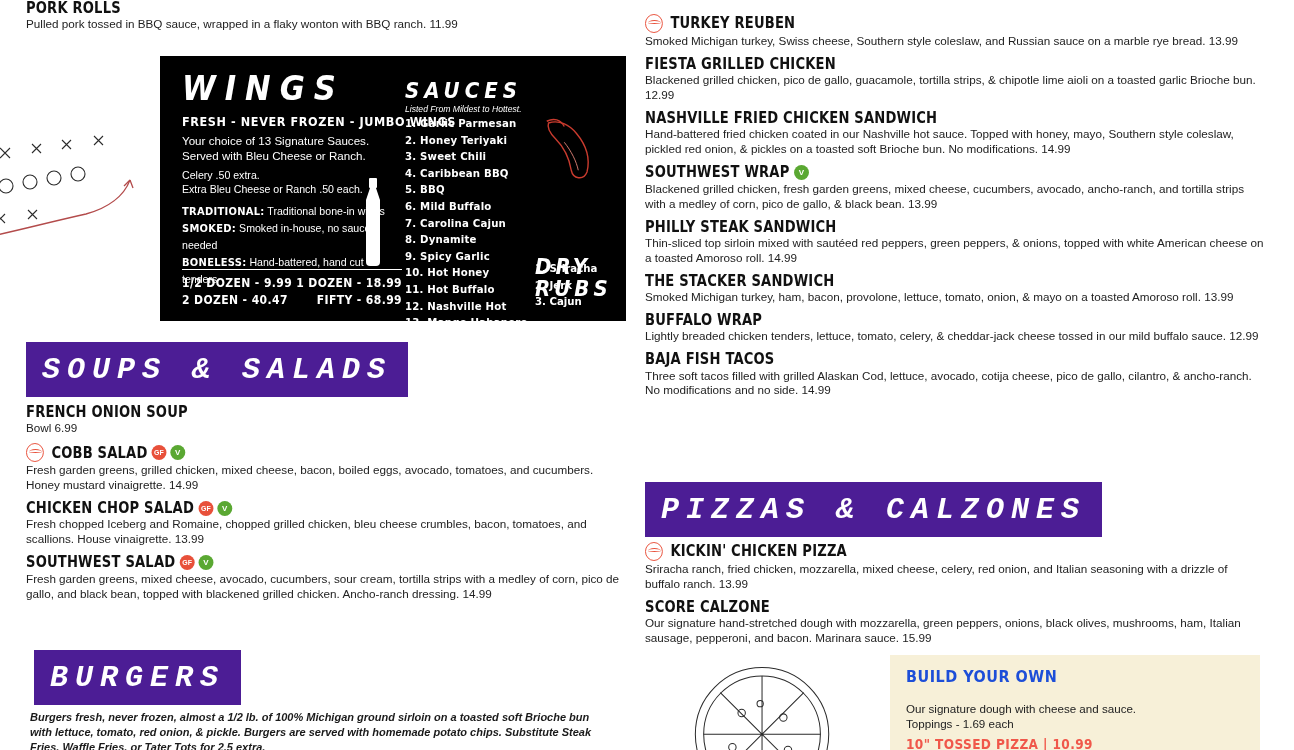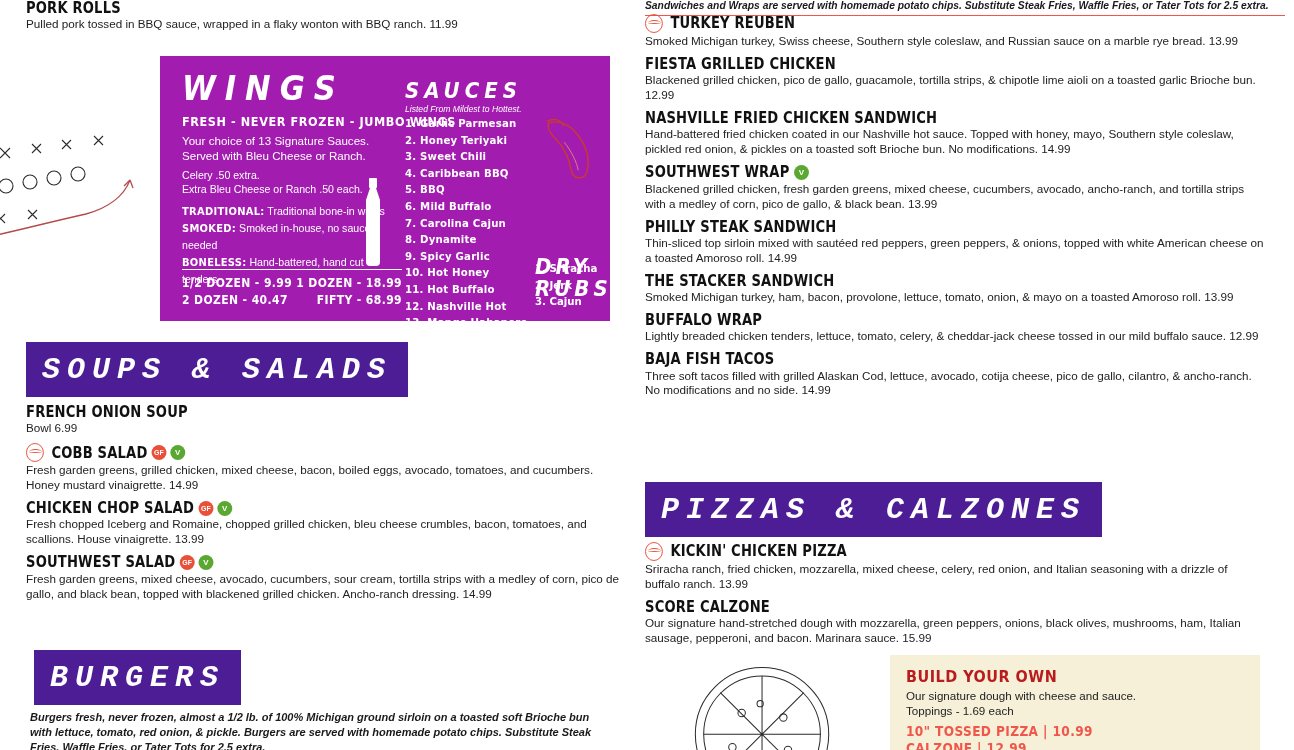--- a/index.html
+++ b/index.html
@@ -75,21 +75,21 @@
     display:inline-block;
   }
 
   
   #pork-rolls{position:absolute;left:26px;top:0px;width:560px;}
   #pork-rolls .item-name{font-size:15.5px;}
 
   
   #wings-box{
     position:absolute;left:160px;top:56px;width:450px;height:265px;
-    background:#a21caf;color:#fff;
+    background:#000000;color:#fff;padding-left:16px;
   }
   .wings-title{
     font-family:"DejaVu Sans Condensed","Liberation Sans",sans-serif;
     font-style:italic;font-weight:bold;
     font-size:34px;letter-spacing:9px;
     position:absolute;left:22px;top:12px;
   }
   .sauces-title{
     font-family:"DejaVu Sans Condensed","Liberation Sans",sans-serif;
     font-style:italic;font-weight:bold;
@@ -164,23 +164,23 @@
   #pizza-list{position:absolute;left:25px;top:542px;width:600px;}
 
   
   #byo-box{
     position:absolute;left:270px;top:655px;width:370px;height:95px;
     background:#f7f0d8;
     padding:12px 16px;box-sizing:border-box;
   }
   .byo-title{
     font-family:"DejaVu Sans Condensed","Liberation Sans",sans-serif;
-    font-weight:bold;font-size:16px;color:#b91c1c;letter-spacing:.5px;
-  }
-  .byo-sub{font-size:11.6px;color:#222;line-height:1.3;margin-top:2px;}
+    font-weight:bold;font-size:16px;color:#1d4ed8;letter-spacing:.5px;
+  }
+  .byo-sub{font-size:11.6px;color:#222;line-height:1.3;margin-top:15px;}
   .byo-price{
     font-family:"DejaVu Sans Condensed","Liberation Sans",sans-serif;
     font-weight:bold;font-size:13.5px;color:#f0574a;letter-spacing:.4px;margin-top:5px;line-height:1.25;
   }
   #pizza-art{position:absolute;left:10px;top:662px;width:265px;height:88px;}
   #football-art{position:absolute;left:-10px;top:118px;width:150px;height:130px;}
 </style>
 </head>
 <body>
 
@@ -309,21 +309,20 @@
         <div class="item-desc">Fresh garden greens, mixed cheese, avocado, cucumbers, sour cream, tortilla strips with a medley of corn, pico de gallo, and black bean, topped with blackened grilled chicken. Ancho-ranch dressing. 14.99</div>
       </div>
     </div>
 
     <div id="burgers-banner" class="banner">BURGERS</div>
     <div id="burgers-note">Burgers fresh, never frozen, almost a 1/2 lb. of 100% Michigan ground sirloin on a toasted soft Brioche bun with lettuce, tomato, red onion, &amp; pickle. Burgers are served with homemade potato chips. Substitute Steak Fries, Waffle Fries, or Tater Tots for 2.5 extra.</div>
   </div>
 
   <div class="col-right">
 
-    <div id="sandwich-note">Sandwiches and Wraps are served with homemade potato chips. Substitute Steak Fries, Waffle Fries, or Tater Tots for 2.5 extra.</div>
 
     <div id="sandwich-list">
       <div class="item">
         <div class="item-name">
           <span class="dot-ic"></span>
           <span>TURKEY REUBEN</span>
         </div>
         <div class="item-desc">Smoked Michigan turkey, Swiss cheese, Southern style coleslaw, and Russian sauce on a marble rye bread. 13.99</div>
       </div>
       <div class="item">

